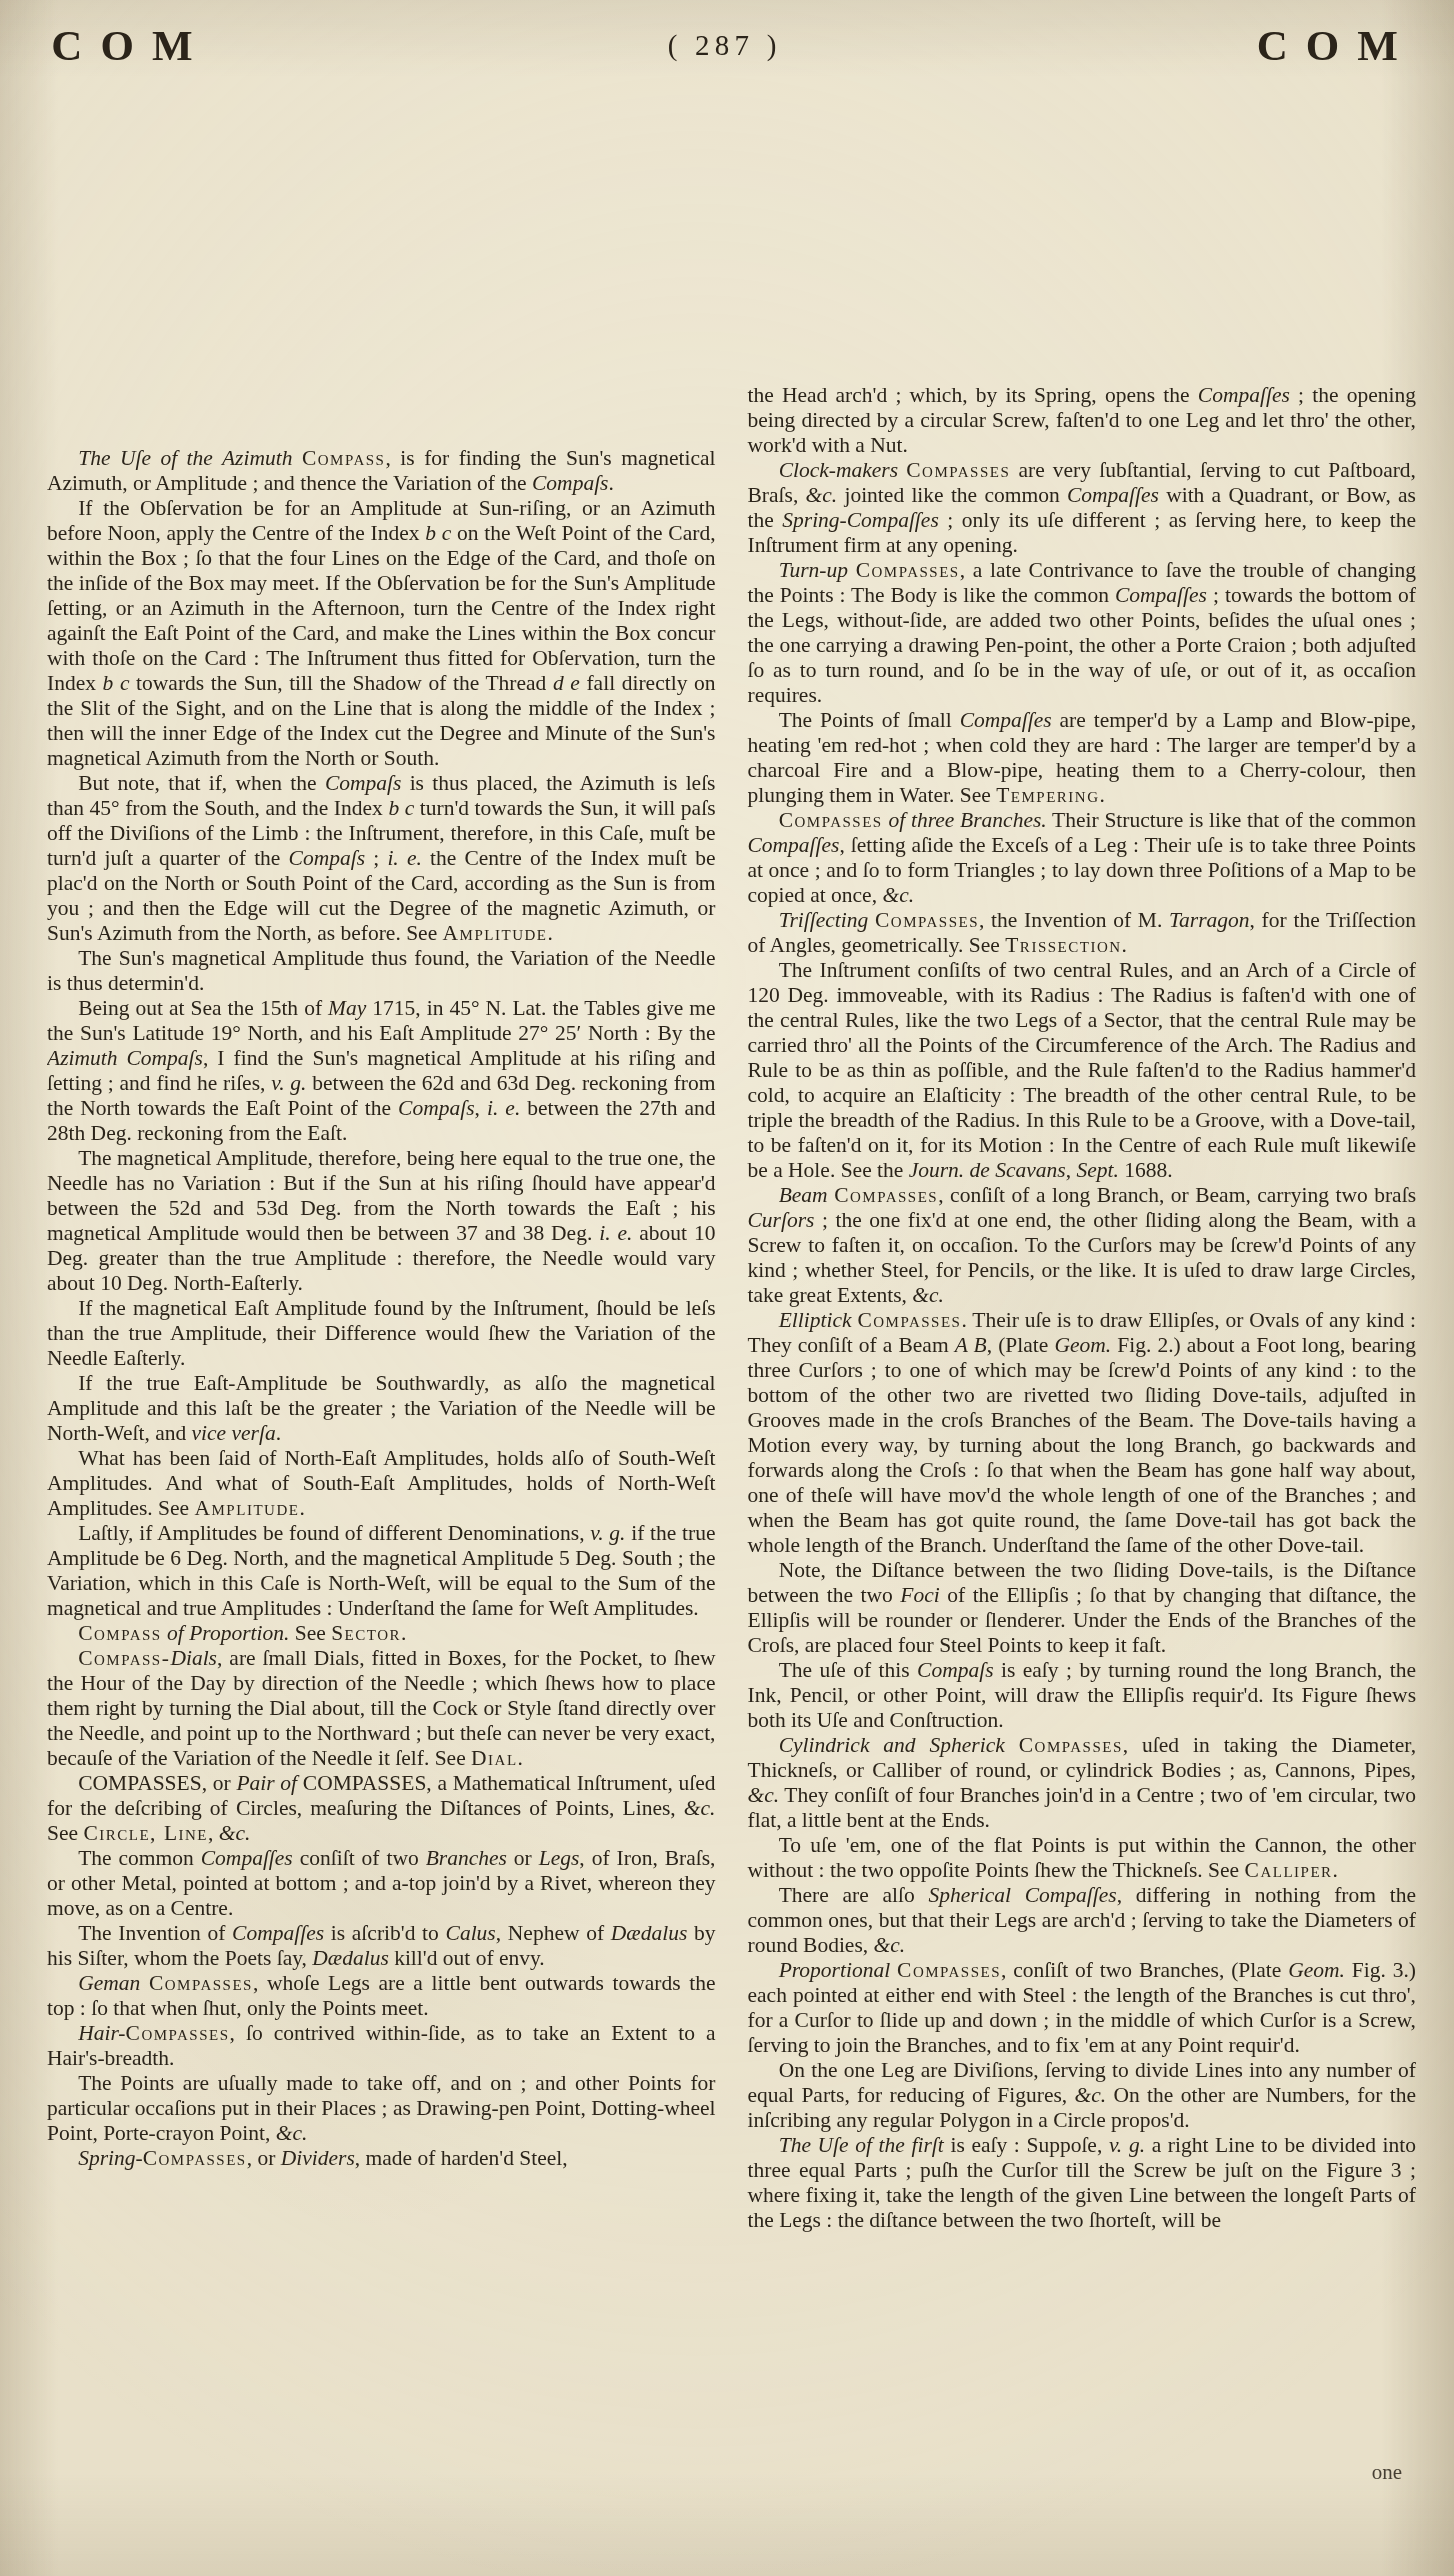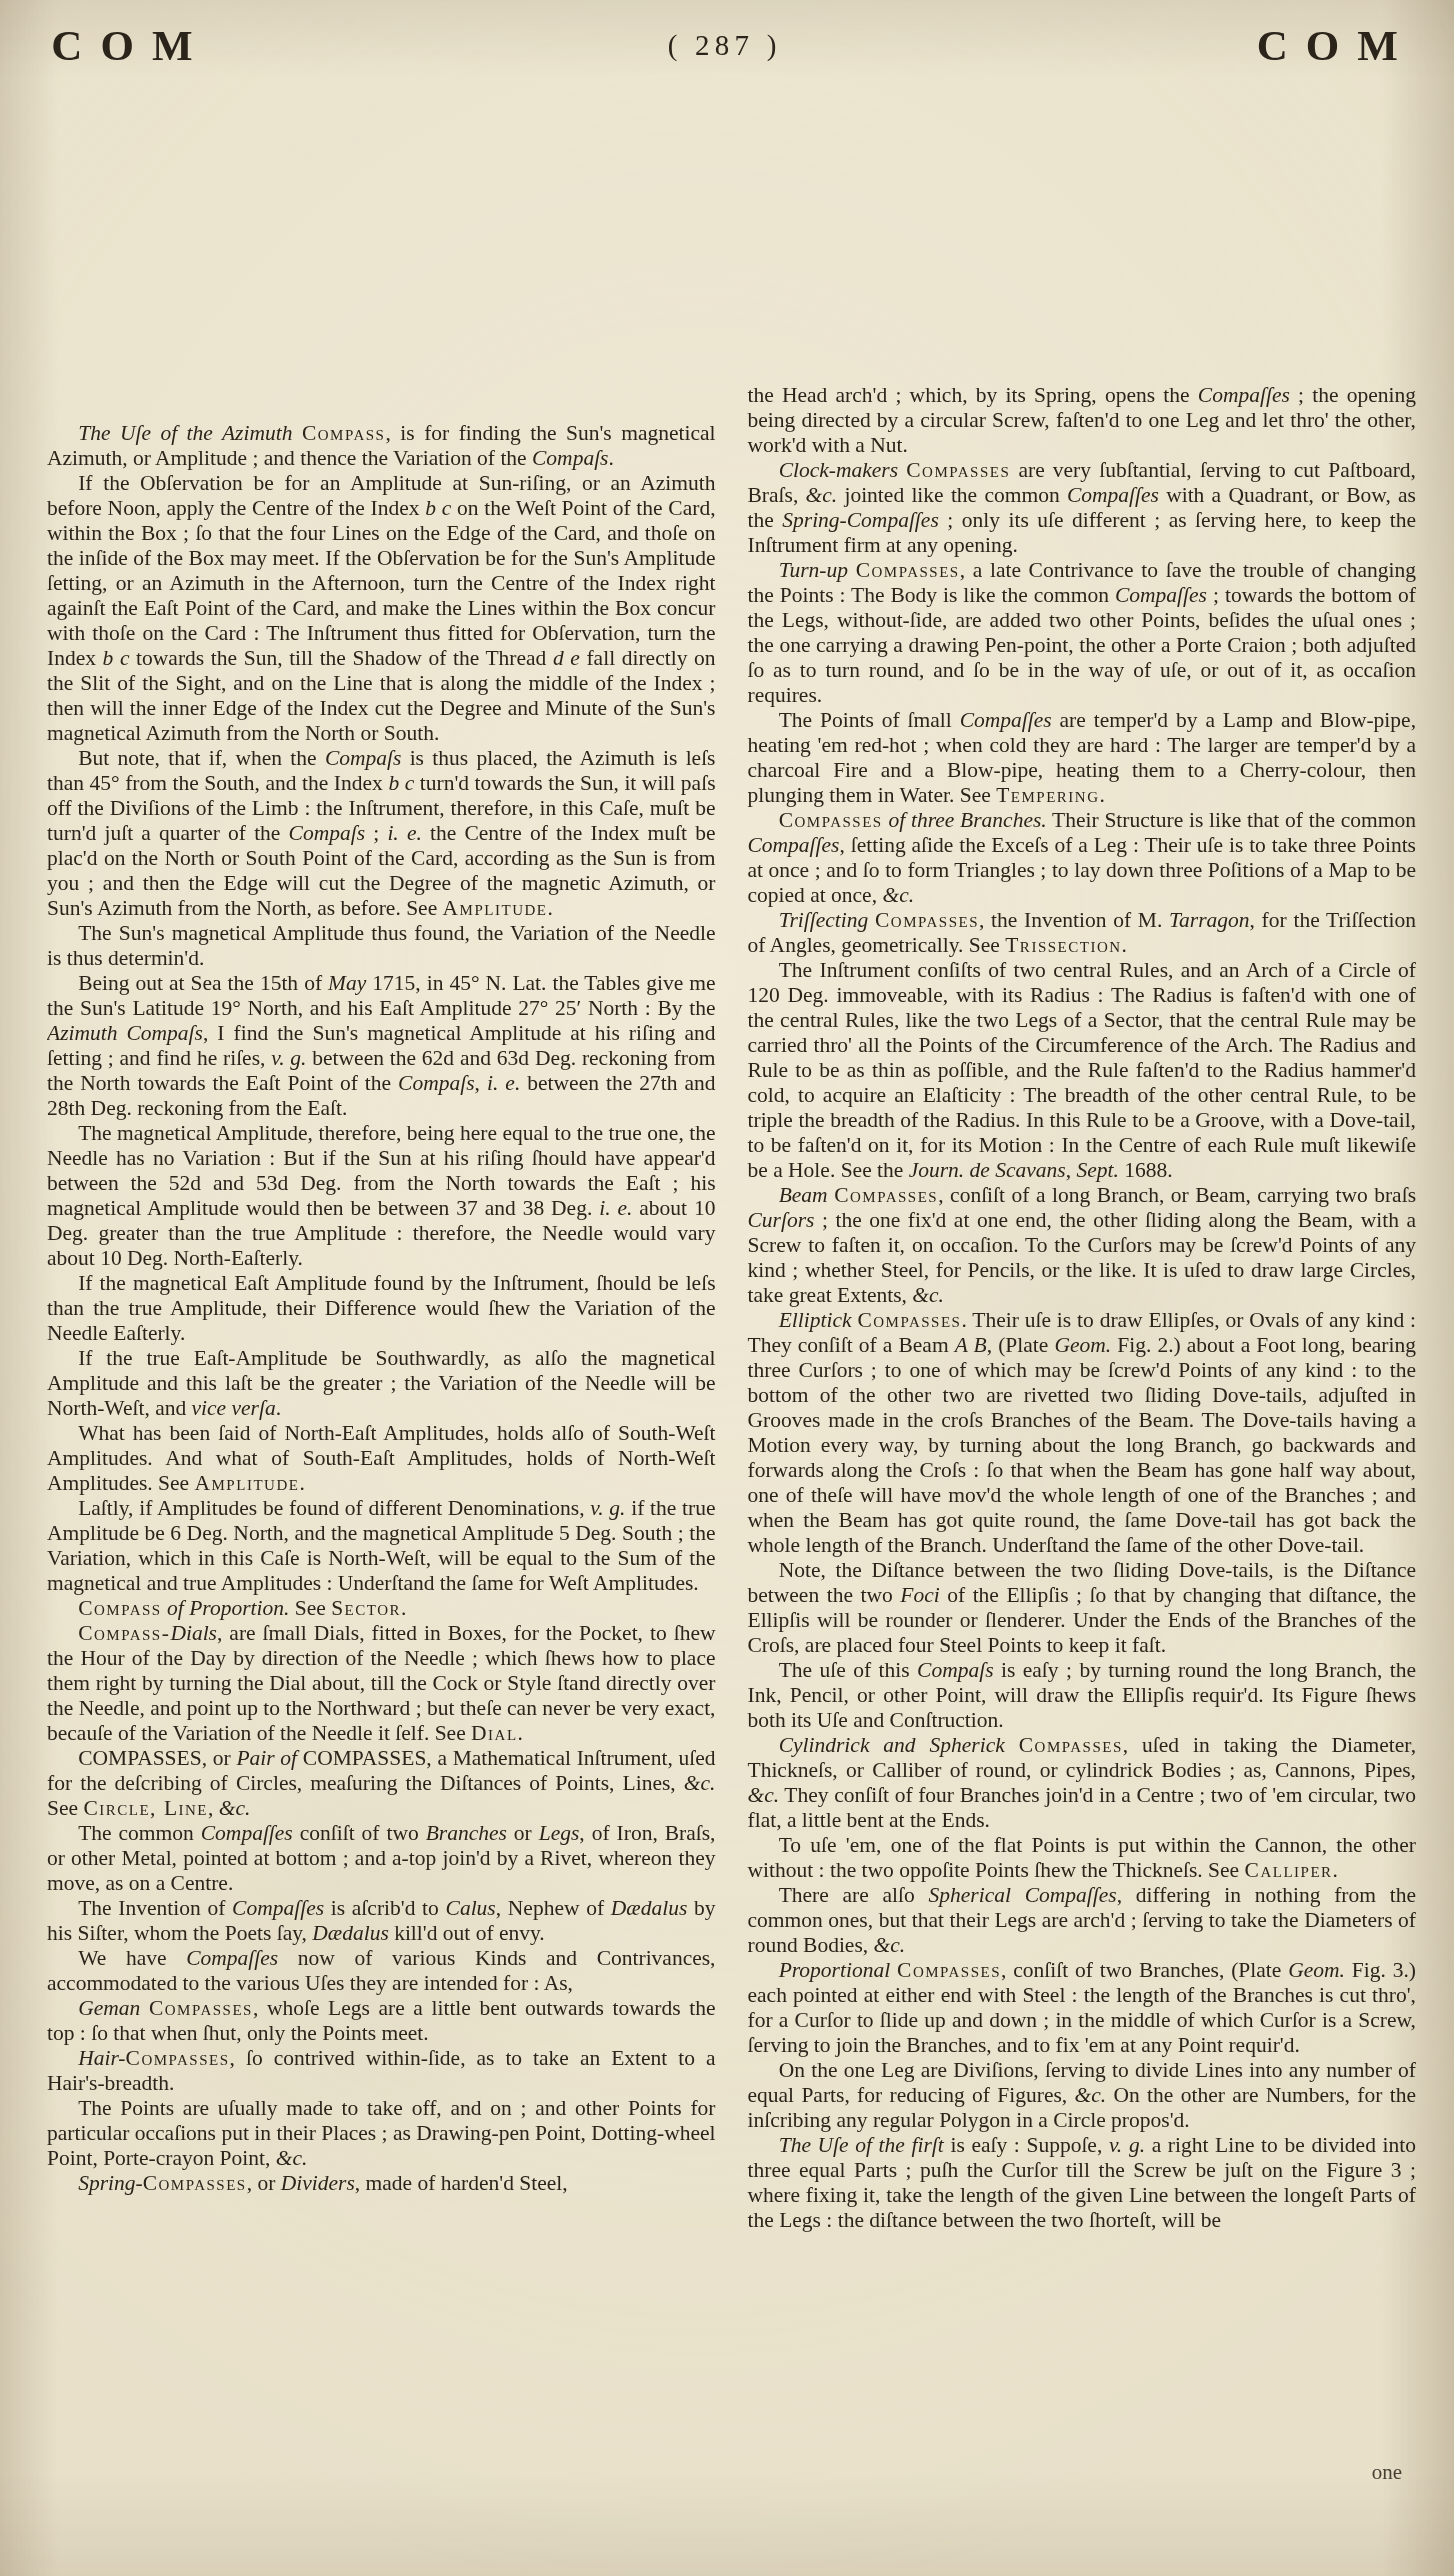--- a/index.html
+++ b/index.html
@@ -78,21 +78,20 @@
         <p><span class="s-n">The magnetical Amplitude, therefore, being here equal to the true one, the Needle has no Variation :  But if the Sun at his riſing ſhould have appear'd between the 52d and 53d Deg. from the North towards the Eaſt ; his magnetical Amplitude would then be between 37 and 38 Deg. </span><span class="s-i">i. e.</span><span class="s-n"> about 10 Deg. greater than the true Amplitude :  therefore, the Needle would vary about 10 Deg. North-Eaſterly.</span></p>
         <p><span class="s-n">If the magnetical Eaſt Amplitude found by the Inſtrument, ſhould be leſs than the true Amplitude, their Difference would ſhew the Variation of the Needle Eaſterly.</span></p>
         <p><span class="s-n">If the true Eaſt-Amplitude be Southwardly, as alſo the magnetical Amplitude and this laſt be the greater ; the Variation of the Needle will be North-Weſt, and </span><span class="s-i">vice verſa</span><span class="s-n">.</span></p>
         <p><span class="s-n">What has been ſaid of North-Eaſt Amplitudes, holds alſo of South-Weſt Amplitudes.  And what of South-Eaſt Amplitudes, holds of North-Weſt Amplitudes.  See </span><span class="s-sc">Amplitude</span><span class="s-n">.</span></p>
         <p><span class="s-n">Laſtly, if Amplitudes be found of different Denominations, </span><span class="s-i">v. g.</span><span class="s-n"> if the true Amplitude be 6 Deg. North, and the magnetical Amplitude 5 Deg. South ; the Variation, which in this Caſe is North-Weſt, will be equal to the Sum of the magnetical and true Amplitudes :  Underſtand the ſame for Weſt Amplitudes.</span></p>
         <p><span class="s-sc">Compass</span><span class="s-i"> of Proportion.</span><span class="s-n">  See </span><span class="s-sc">Sector</span><span class="s-n">.</span></p>
         <p><span class="s-sc">Compass-</span><span class="s-i">Dials</span><span class="s-n">, are ſmall Dials, fitted in Boxes, for the Pocket, to ſhew the Hour of the Day by direction of the Needle ; which ſhews how to place them right by turning the Dial about, till the Cock or Style ſtand directly over the Needle, and point up to the Northward ; but theſe can never be very exact, becauſe of the Variation of the Needle it ſelf.  See </span><span class="s-sc">Dial</span><span class="s-n">.</span></p>
         <p><span class="s-n">COMPASSES, or </span><span class="s-i">Pair of</span><span class="s-n"> COMPASSES, a Mathematical Inſtrument, uſed for the deſcribing of Circles, meaſuring the Diſtances of Points, Lines, </span><span class="s-i">&amp;c.</span><span class="s-n">  See </span><span class="s-sc">Circle, Line</span><span class="s-n">, </span><span class="s-i">&amp;c.</span></p>
         <p><span class="s-n">The common </span><span class="s-i">Compaſſes</span><span class="s-n"> conſiſt of two </span><span class="s-i">Branches</span><span class="s-n"> or </span><span class="s-i">Legs</span><span class="s-n">, of Iron, Braſs, or other Metal, pointed at bottom ; and a-top join'd by a Rivet, whereon they move, as on a Centre.</span></p>
         <p><span class="s-n">The Invention of </span><span class="s-i">Compaſſes</span><span class="s-n"> is aſcrib'd to </span><span class="s-i">Calus</span><span class="s-n">, Nephew of </span><span class="s-i">Dædalus</span><span class="s-n"> by his Siſter, whom the Poets ſay, </span><span class="s-i">Dædalus</span><span class="s-n"> kill'd out of envy.</span></p>
-        <p><span class="s-n">We have </span><span class="s-i">Compaſſes</span><span class="s-n"> now of various Kinds and Contrivances, accommodated to the various Uſes they are intended for :  As,</span></p>
         <p><span class="s-i">Geman</span><span class="s-n"> </span><span class="s-sc">Compasses</span><span class="s-n">, whoſe Legs are a little bent outwards towards the top :  ſo that when ſhut, only the Points meet.</span></p>
         <p><span class="s-i">Hair-</span><span class="s-sc">Compasses</span><span class="s-n">, ſo contrived within-ſide, as to take an Extent to a Hair's-breadth.</span></p>
         <p><span class="s-n">The Points are uſually made to take off, and on ; and other Points for particular occaſions put in their Places ; as Drawing-pen Point, Dotting-wheel Point, Porte-crayon Point, </span><span class="s-i">&amp;c.</span></p>
         <p><span class="s-i">Spring-</span><span class="s-sc">Compasses</span><span class="s-n">, or </span><span class="s-i">Dividers</span><span class="s-n">, made of harden'd Steel,</span></p>
       </div>
     <div class="col">
         <p class="noindent"><span class="s-n">the Head arch'd ; which, by its Spring, opens the </span><span class="s-i">Compaſſes</span><span class="s-n"> ; the opening being directed by a circular Screw, faſten'd to one Leg and let thro' the other, work'd with a Nut.</span></p>
         <p><span class="s-i">Clock-makers</span><span class="s-n"> </span><span class="s-sc">Compasses</span><span class="s-n"> are very ſubſtantial, ſerving to cut Paſtboard, Braſs, </span><span class="s-i">&amp;c.</span><span class="s-n"> jointed like the common </span><span class="s-i">Compaſſes</span><span class="s-n"> with a Quadrant, or Bow, as the </span><span class="s-i">Spring-Compaſſes</span><span class="s-n"> ; only its uſe different ; as ſerving here, to keep the Inſtrument firm at any opening.</span></p>
         <p><span class="s-i">Turn-up</span><span class="s-n"> </span><span class="s-sc">Compasses</span><span class="s-n">, a late Contrivance to ſave the trouble of changing the Points :  The Body is like the common </span><span class="s-i">Compaſſes</span><span class="s-n"> ; towards the bottom of the Legs, without-ſide, are added two other Points, beſides the uſual ones ; the one carrying a drawing Pen-point, the other a Porte Craion ; both adjuſted ſo as to turn round, and ſo be in the way of uſe, or out of it, as occaſion requires.</span></p>
         <p><span class="s-n">The Points of ſmall </span><span class="s-i">Compaſſes</span><span class="s-n"> are temper'd by a Lamp and Blow-pipe, heating 'em red-hot ; when cold they are hard :  The larger are temper'd by a charcoal Fire and a Blow-pipe, heating them to a Cherry-colour, then plunging them in Water.  See </span><span class="s-sc">Tempering</span><span class="s-n">.</span></p>

